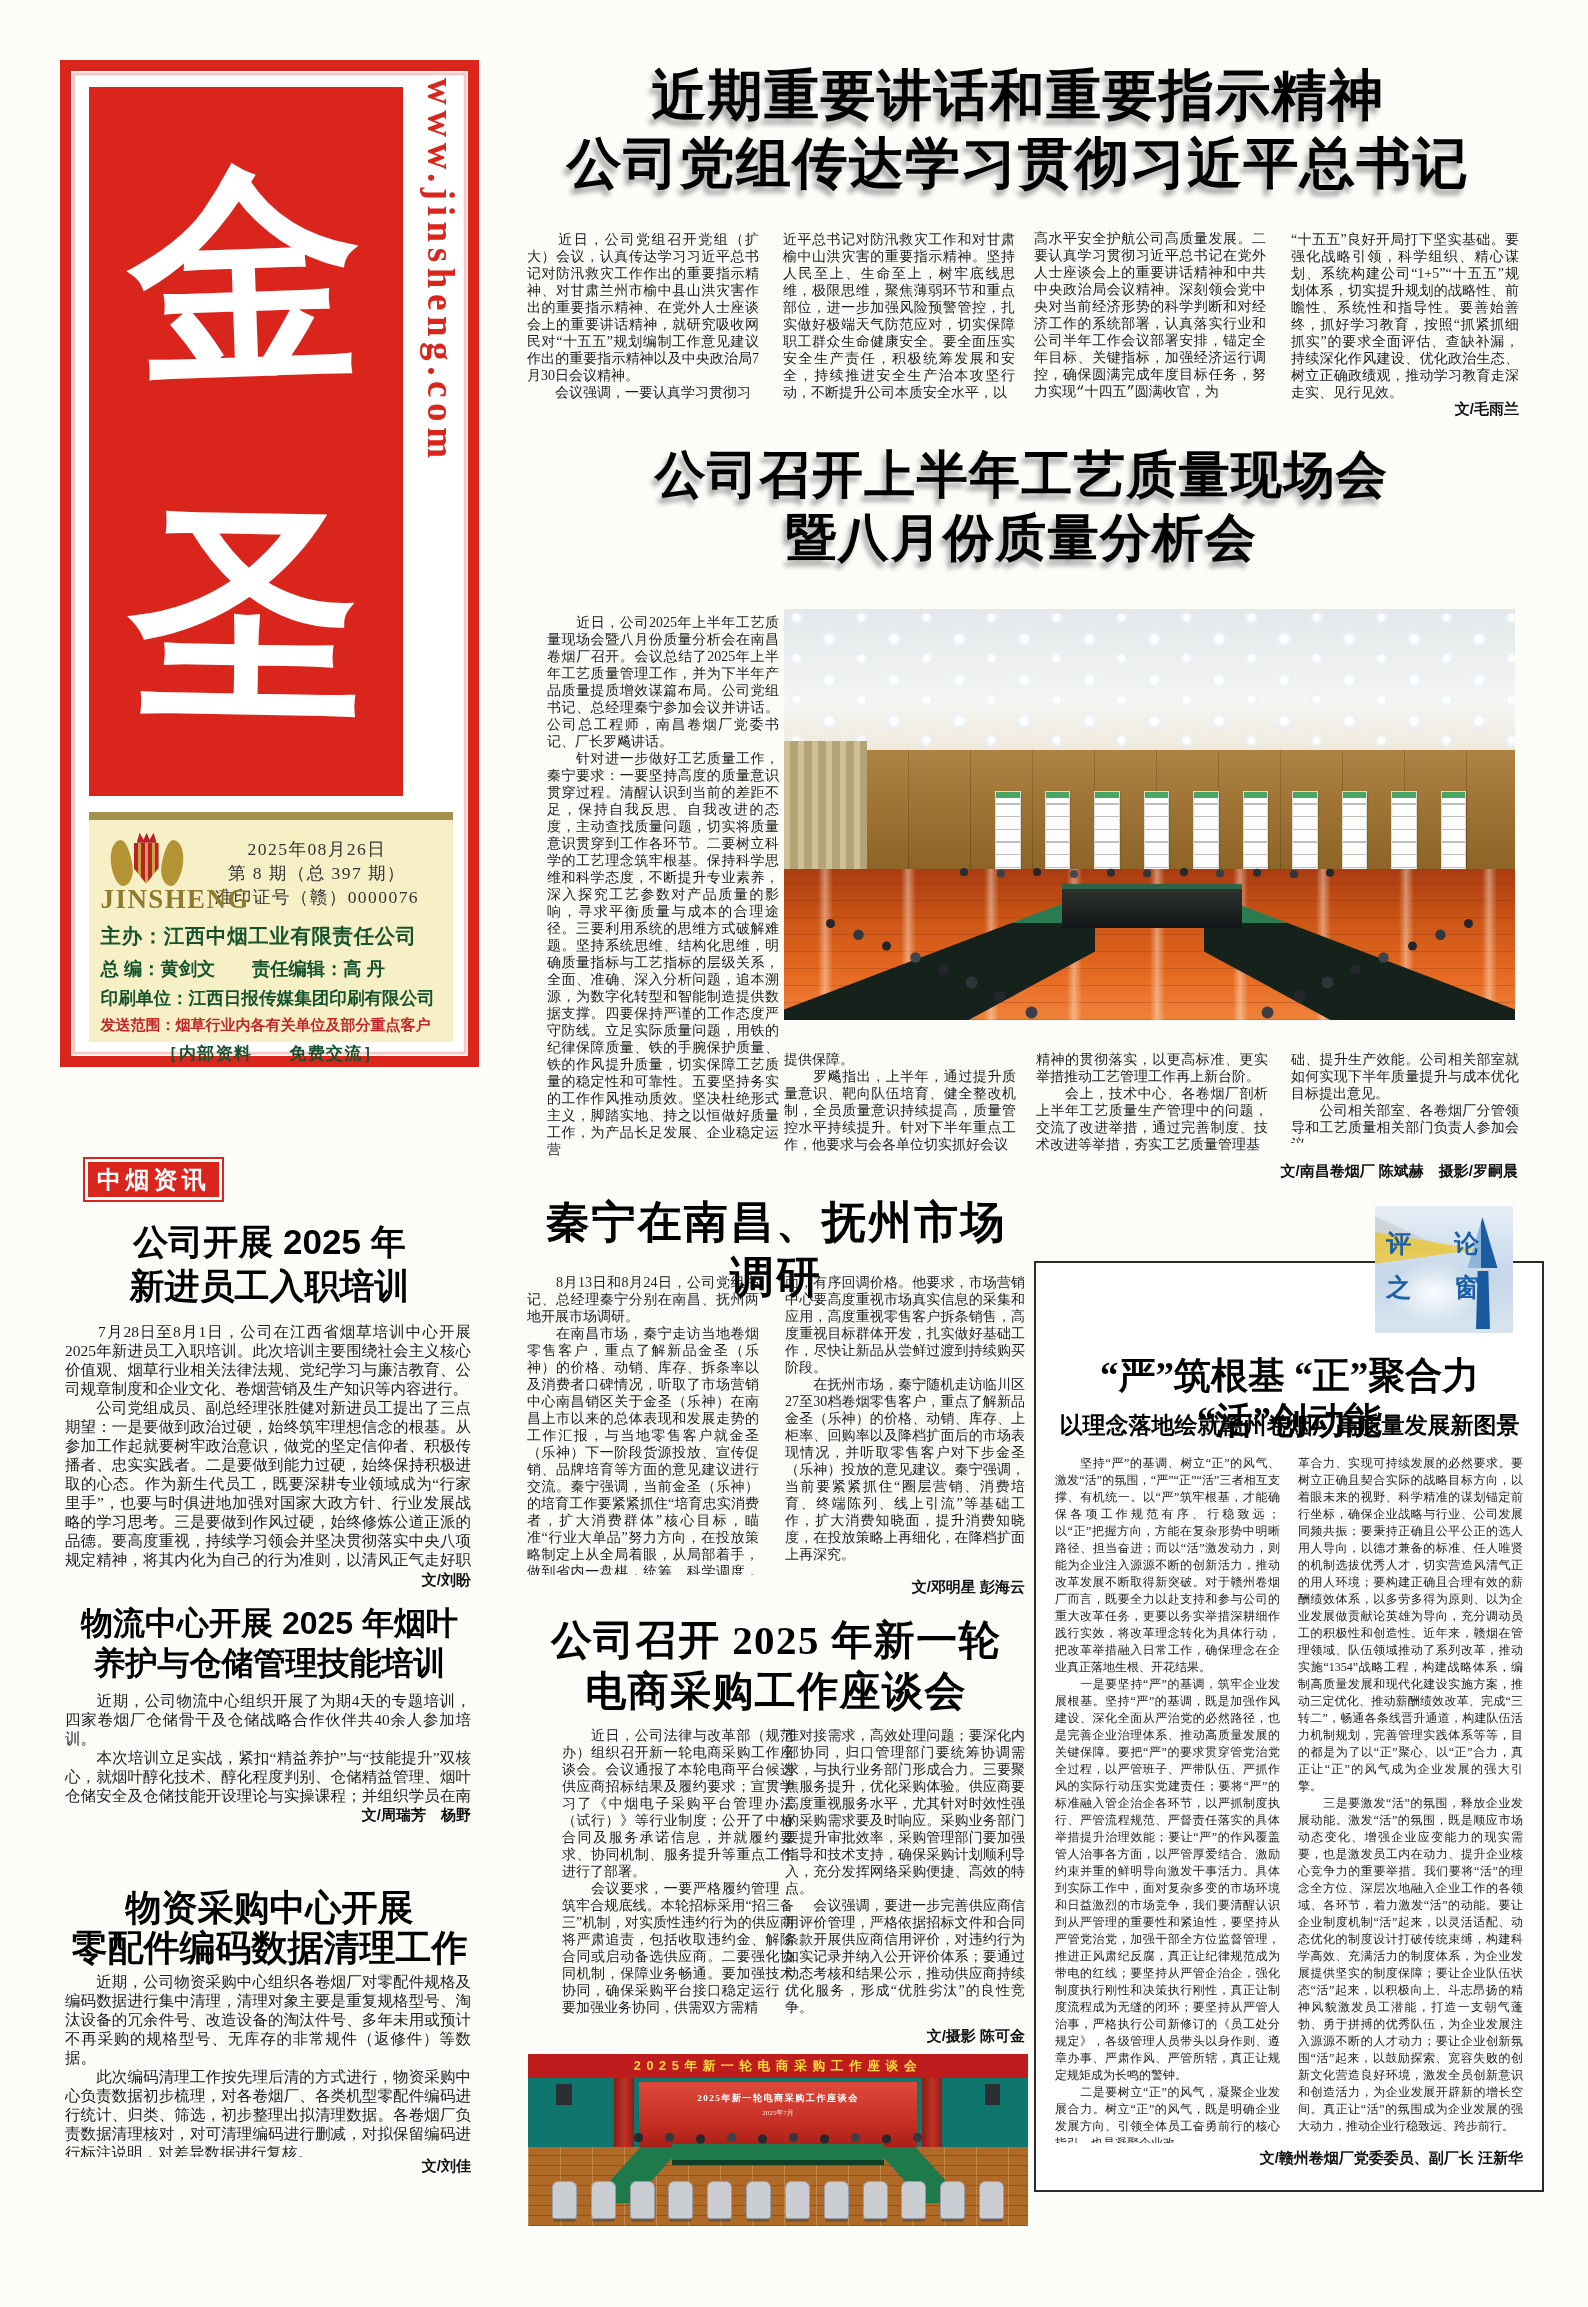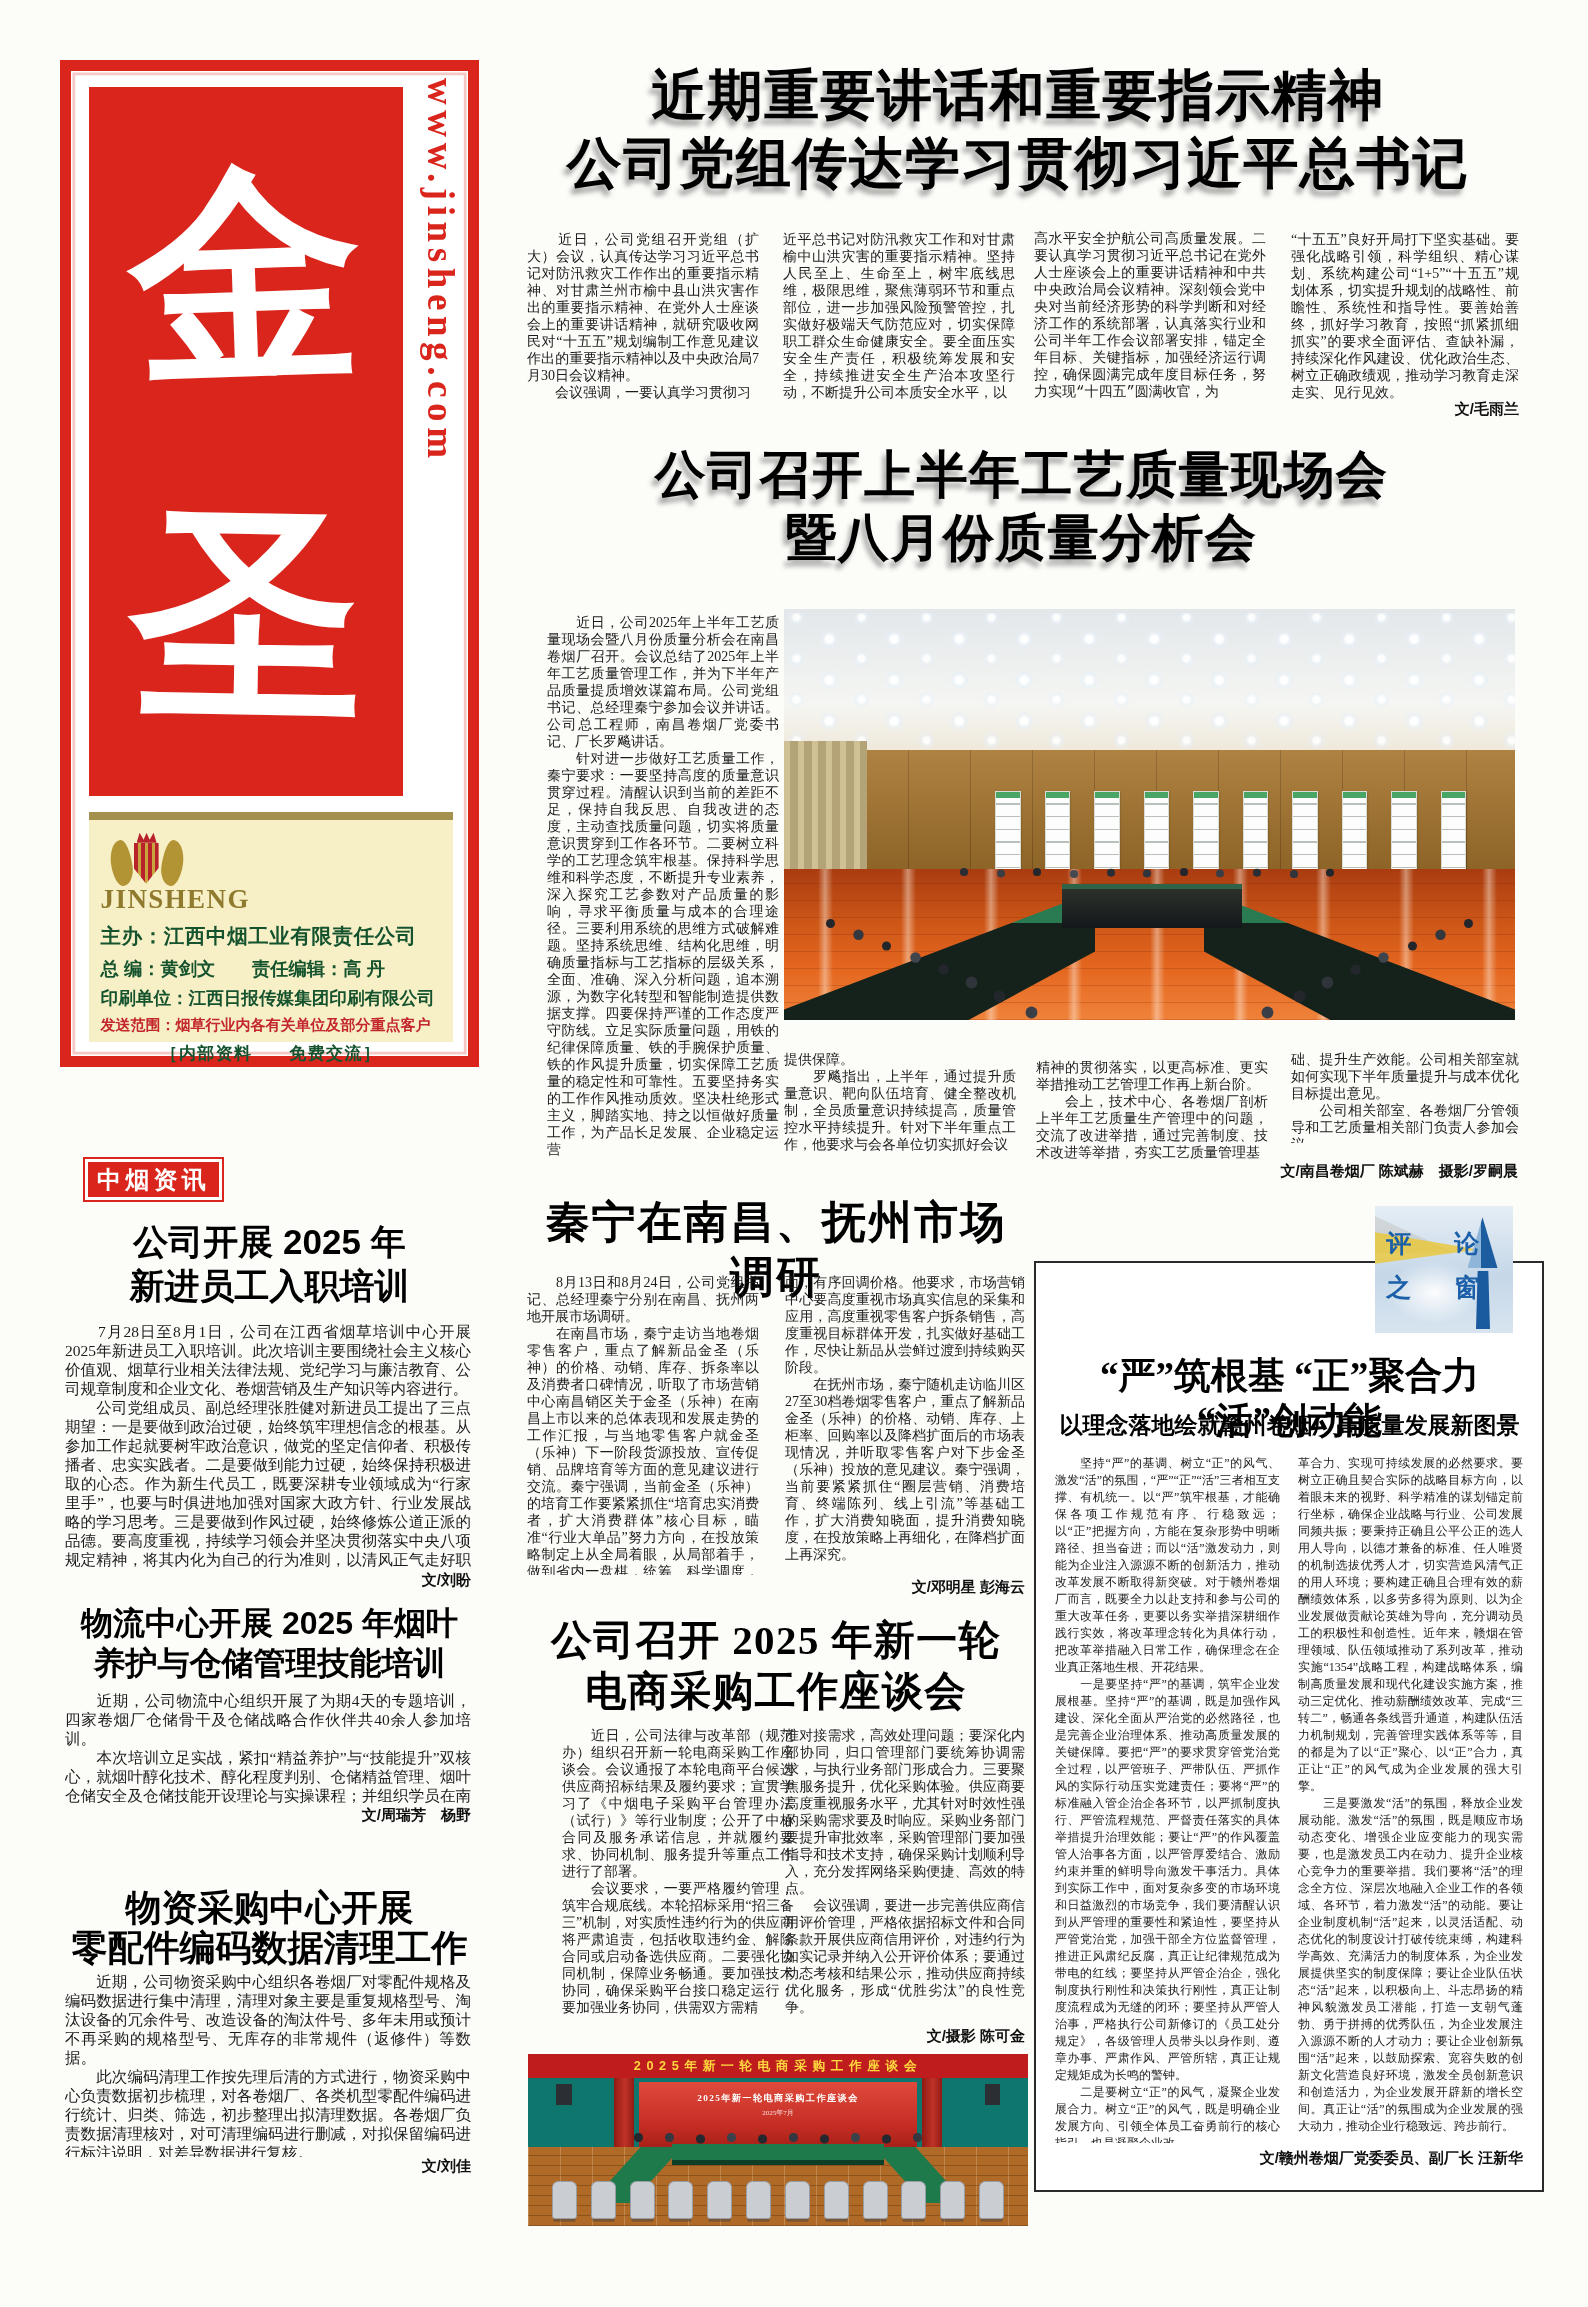--- a/index.html
+++ b/index.html
@@ -166,20 +166,25 @@
 
   <div class="info-box">
     <div class="info-top">
       <div class="crest">
         <div class="crest-crown"></div>
         <div class="crest-lion l"></div>
         <div class="crest-lion r"></div>
         <div class="crest-shield"></div>
         <div class="logo-word" style="position:absolute;bottom:0;width:100%;">JINSHENG</div>
       </div>
+      <div class="info-dates">
+        <div>2025年08月26日</div>
+        <div>第 8 期（总 397 期）</div>
+        <div>准印证号（赣）0000076</div>
+      </div>
     </div>
     <div class="info-line il-org">主办：江西中烟工业有限责任公司</div>
     <div class="info-line il-ed">总 编：黄剑文　　责任编辑：高 丹</div>
     <div class="info-line il-print">印刷单位：江西日报传媒集团印刷有限公司</div>
     <div class="info-line il-dist">发送范围：烟草行业内各有关单位及部分重点客户</div>
     <div class="info-line il-free">［内部资料　　免费交流］</div>
   </div>
 </div>
 
 <div class="headline serif h-shadow" style="left:493px;top:62px;width:1050px;font-size:55px;line-height:68px;letter-spacing:1.4px;">
@@ -222,21 +227,21 @@
   <div class="p1-table-l"></div>
   <div class="p1-table-r"></div>
   <div class="p1-headtable"></div>
   <div class="p1-people-back"></div>
   <div class="p1-people-l"></div>
   <div class="p1-people-r"></div>
 </div>
 
 <div class="body-col" style="left:784px;top:1051px;width:232px;height:118px;">提供保障。
 　　罗飚指出，上半年，通过提升质量意识、靶向队伍培育、健全整改机制，全员质量意识持续提高，质量管控水平持续提升。针对下半年重点工作，他要求与会各单位切实抓好会议</div>
-<div class="body-col" style="left:1036px;top:1051px;width:232px;height:118px;margin-top:8px;">精神的贯彻落实，以更高标准、更实举措推动工艺管理工作再上新台阶。
+<div class="body-col" style="left:1036px;top:1051px;width:232px;height:118px;">精神的贯彻落实，以更高标准、更实举措推动工艺管理工作再上新台阶。
 　　会上，技术中心、各卷烟厂剖析上半年工艺质量生产管理中的问题，交流了改进举措，通过完善制度、技术改进等举措，夯实工艺质量管理基</div>
 <div class="body-col" style="left:1291px;top:1051px;width:228px;height:92px;">础、提升生产效能。公司相关部室就如何实现下半年质量提升与成本优化目标提出意见。
 　　公司相关部室、各卷烟厂分管领导和工艺质量相关部门负责人参加会议。</div>
 <div class="byline" style="left:1057px;top:1162px;width:461px;">文/南昌卷烟厂 陈斌赫　摄影/罗嗣晨</div>
 
 <div class="headline serif" style="left:527px;top:1195px;width:498px;font-size:44px;line-height:55px;letter-spacing:2.1px;">秦宁在南昌、抚州市场调研</div>
 <div class="body-col" style="left:527px;top:1274px;width:232px;height:301px;">　　8月13日和8月24日，公司党组书记、总经理秦宁分别在南昌、抚州两地开展市场调研。
 　　在南昌市场，秦宁走访当地卷烟零售客户，重点了解新品金圣（乐神）的价格、动销、库存、拆条率以及消费者口碑情况，听取了市场营销中心南昌销区关于金圣（乐神）在南昌上市以来的总体表现和发展走势的工作汇报，与当地零售客户就金圣（乐神）下一阶段货源投放、宣传促销、品牌培育等方面的意见建议进行交流。秦宁强调，当前金圣（乐神）的培育工作要紧紧抓住“培育忠实消费者，扩大消费群体”核心目标，瞄准“行业大单品”努力方向，在投放策略制定上从全局着眼，从局部着手，做到省内一盘棋，统筹、科学调度，稳步降档扩</div>
 <div class="body-col" style="left:785px;top:1274px;width:240px;height:301px;">面，有序回调价格。他要求，市场营销中心要高度重视市场真实信息的采集和应用，高度重视零售客户拆条销售，高度重视目标群体开发，扎实做好基础工作，尽快让新品从尝鲜过渡到持续购买阶段。
 　　在抚州市场，秦宁随机走访临川区27至30档卷烟零售客户，重点了解新品金圣（乐神）的价格、动销、库存、上柜率、回购率以及降档扩面后的市场表现情况，并听取零售客户对下步金圣（乐神）投放的意见建议。秦宁强调，当前要紧紧抓住“圈层营销、消费培育、终端陈列、线上引流”等基础工作，扩大消费知晓面，提升消费知晓度，在投放策略上再细化，在降档扩面上再深究。</div>

